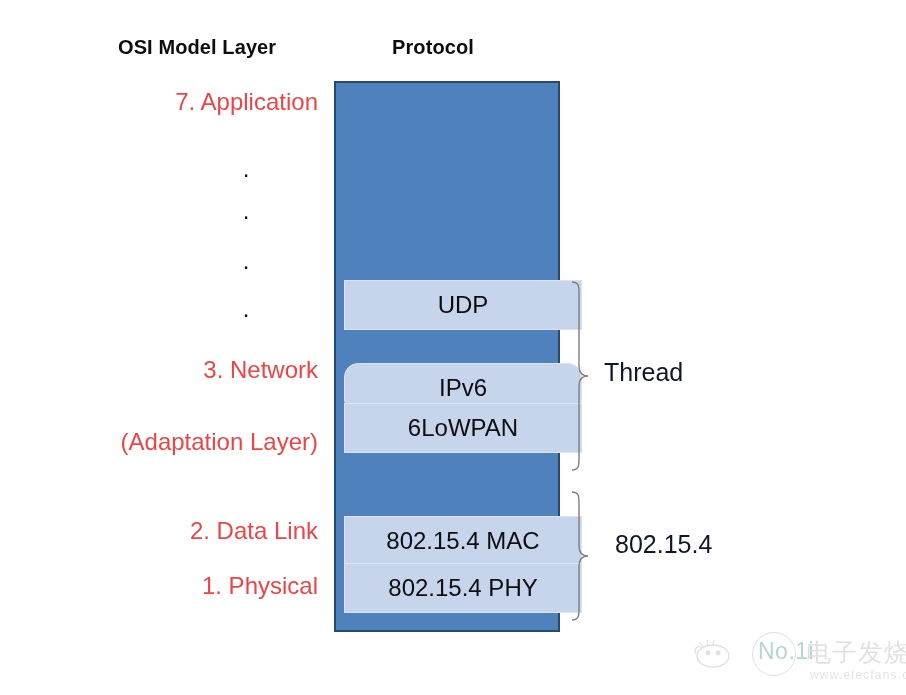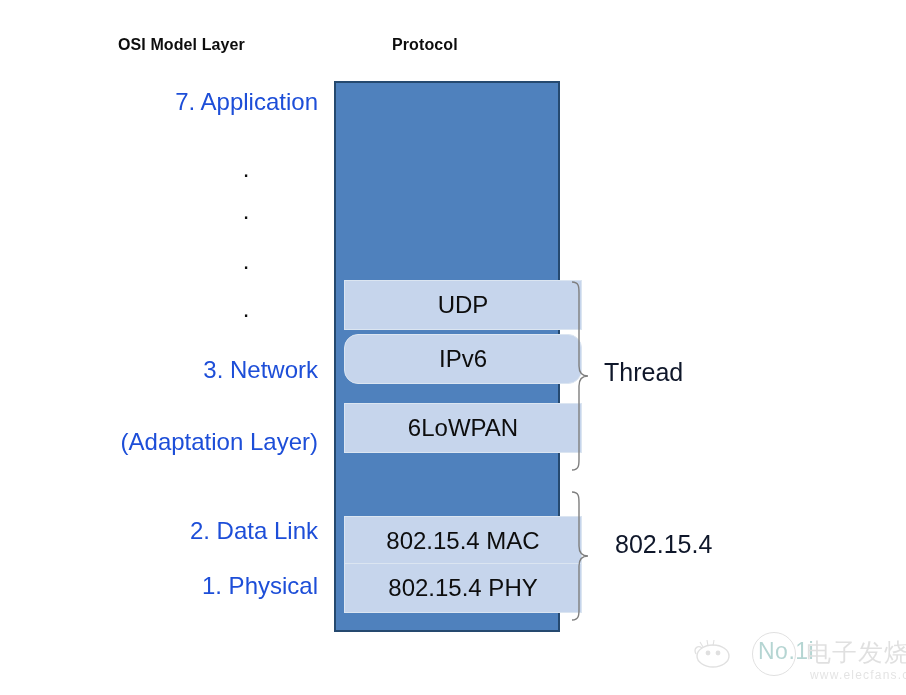--- a/index.html
+++ b/index.html
@@ -16,34 +16,34 @@
     width: 906px;
     height: 695px;
     background: #ffffff;
     overflow: hidden;
   }
 
   
   .col-header {
     position: absolute;
     font-weight: bold;
-    font-size: 16px;
+    font-size: 20px;
     color: #0d0d0d;
     letter-spacing: 0.1px;
     white-space: nowrap;
   }
   #hdr-osi { left: 118px; top: 36px; }
   #hdr-proto { left: 392px; top: 36px; }
 
   
   .osi-label {
     position: absolute;
     right: 588px;      
     font-size: 24px;
-    color: #1d4ed8;
+    color: #ef4444;
     text-align: center;
     white-space: nowrap;
     line-height: 1;
   }
   .osi-label.lbl-app   { top: 90px;  }
   .osi-label.lbl-net   { top: 358px; }
   .osi-label.lbl-adapt { top: 430px; }
   .osi-label.lbl-dl    { top: 503px; margin-top: 16px; }
   .osi-label.lbl-phy   { top: 574px; }
 
@@ -83,21 +83,21 @@
     border: 1px solid #dbe5f1;
     box-sizing: border-box;
     display: flex;
     align-items: center;
     justify-content: center;
     font-size: 24px;
     color: #0d0d0d;
     white-space: nowrap;
   }
   .proto-box.b-udp   { top: 280px; }
-  .proto-box.b-ipv6  { top: 334px; border-radius: 14px; }
+  .proto-box.b-ipv6  { top: 363px; border-radius: 14px; }
   .proto-box.b-6lo   { top: 403px; }
   .proto-box.b-mac   { top: 492px; margin-top: 24px; }
   .proto-box.b-phy   { top: 563px; }
 
   
   .brace {
     position: absolute;
     left: 570px;
   }
   .brace svg { display: block; }

